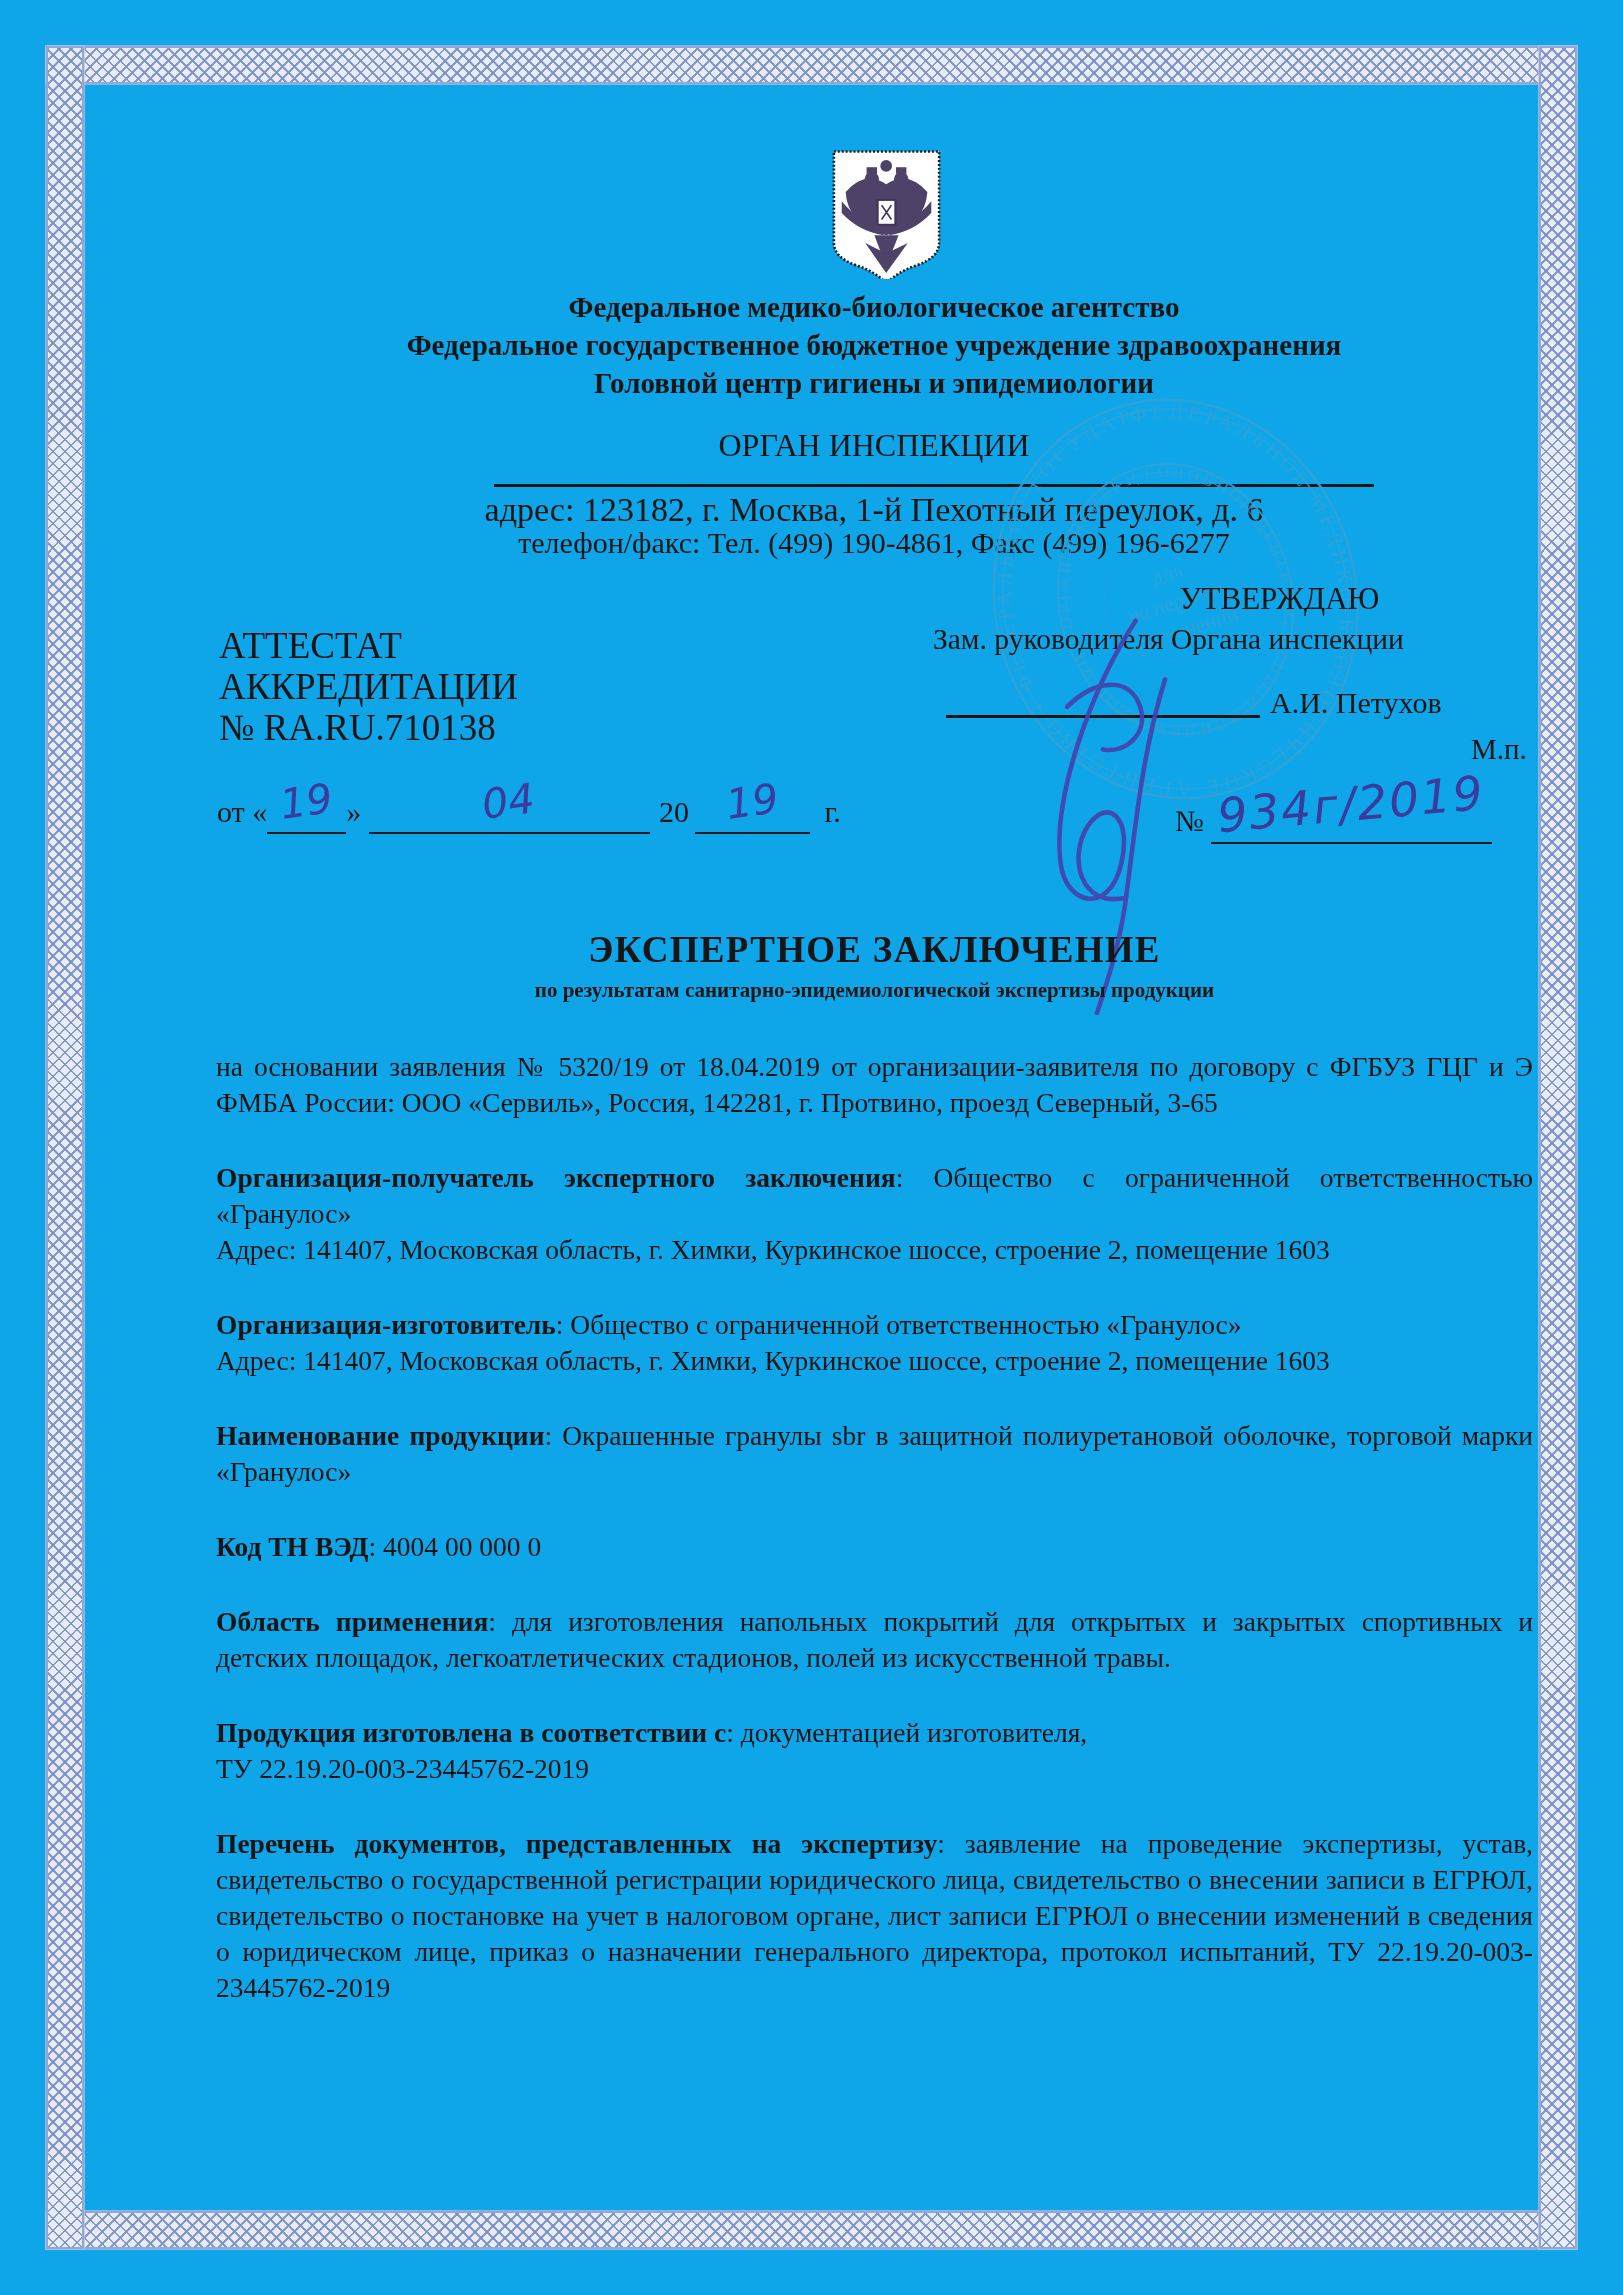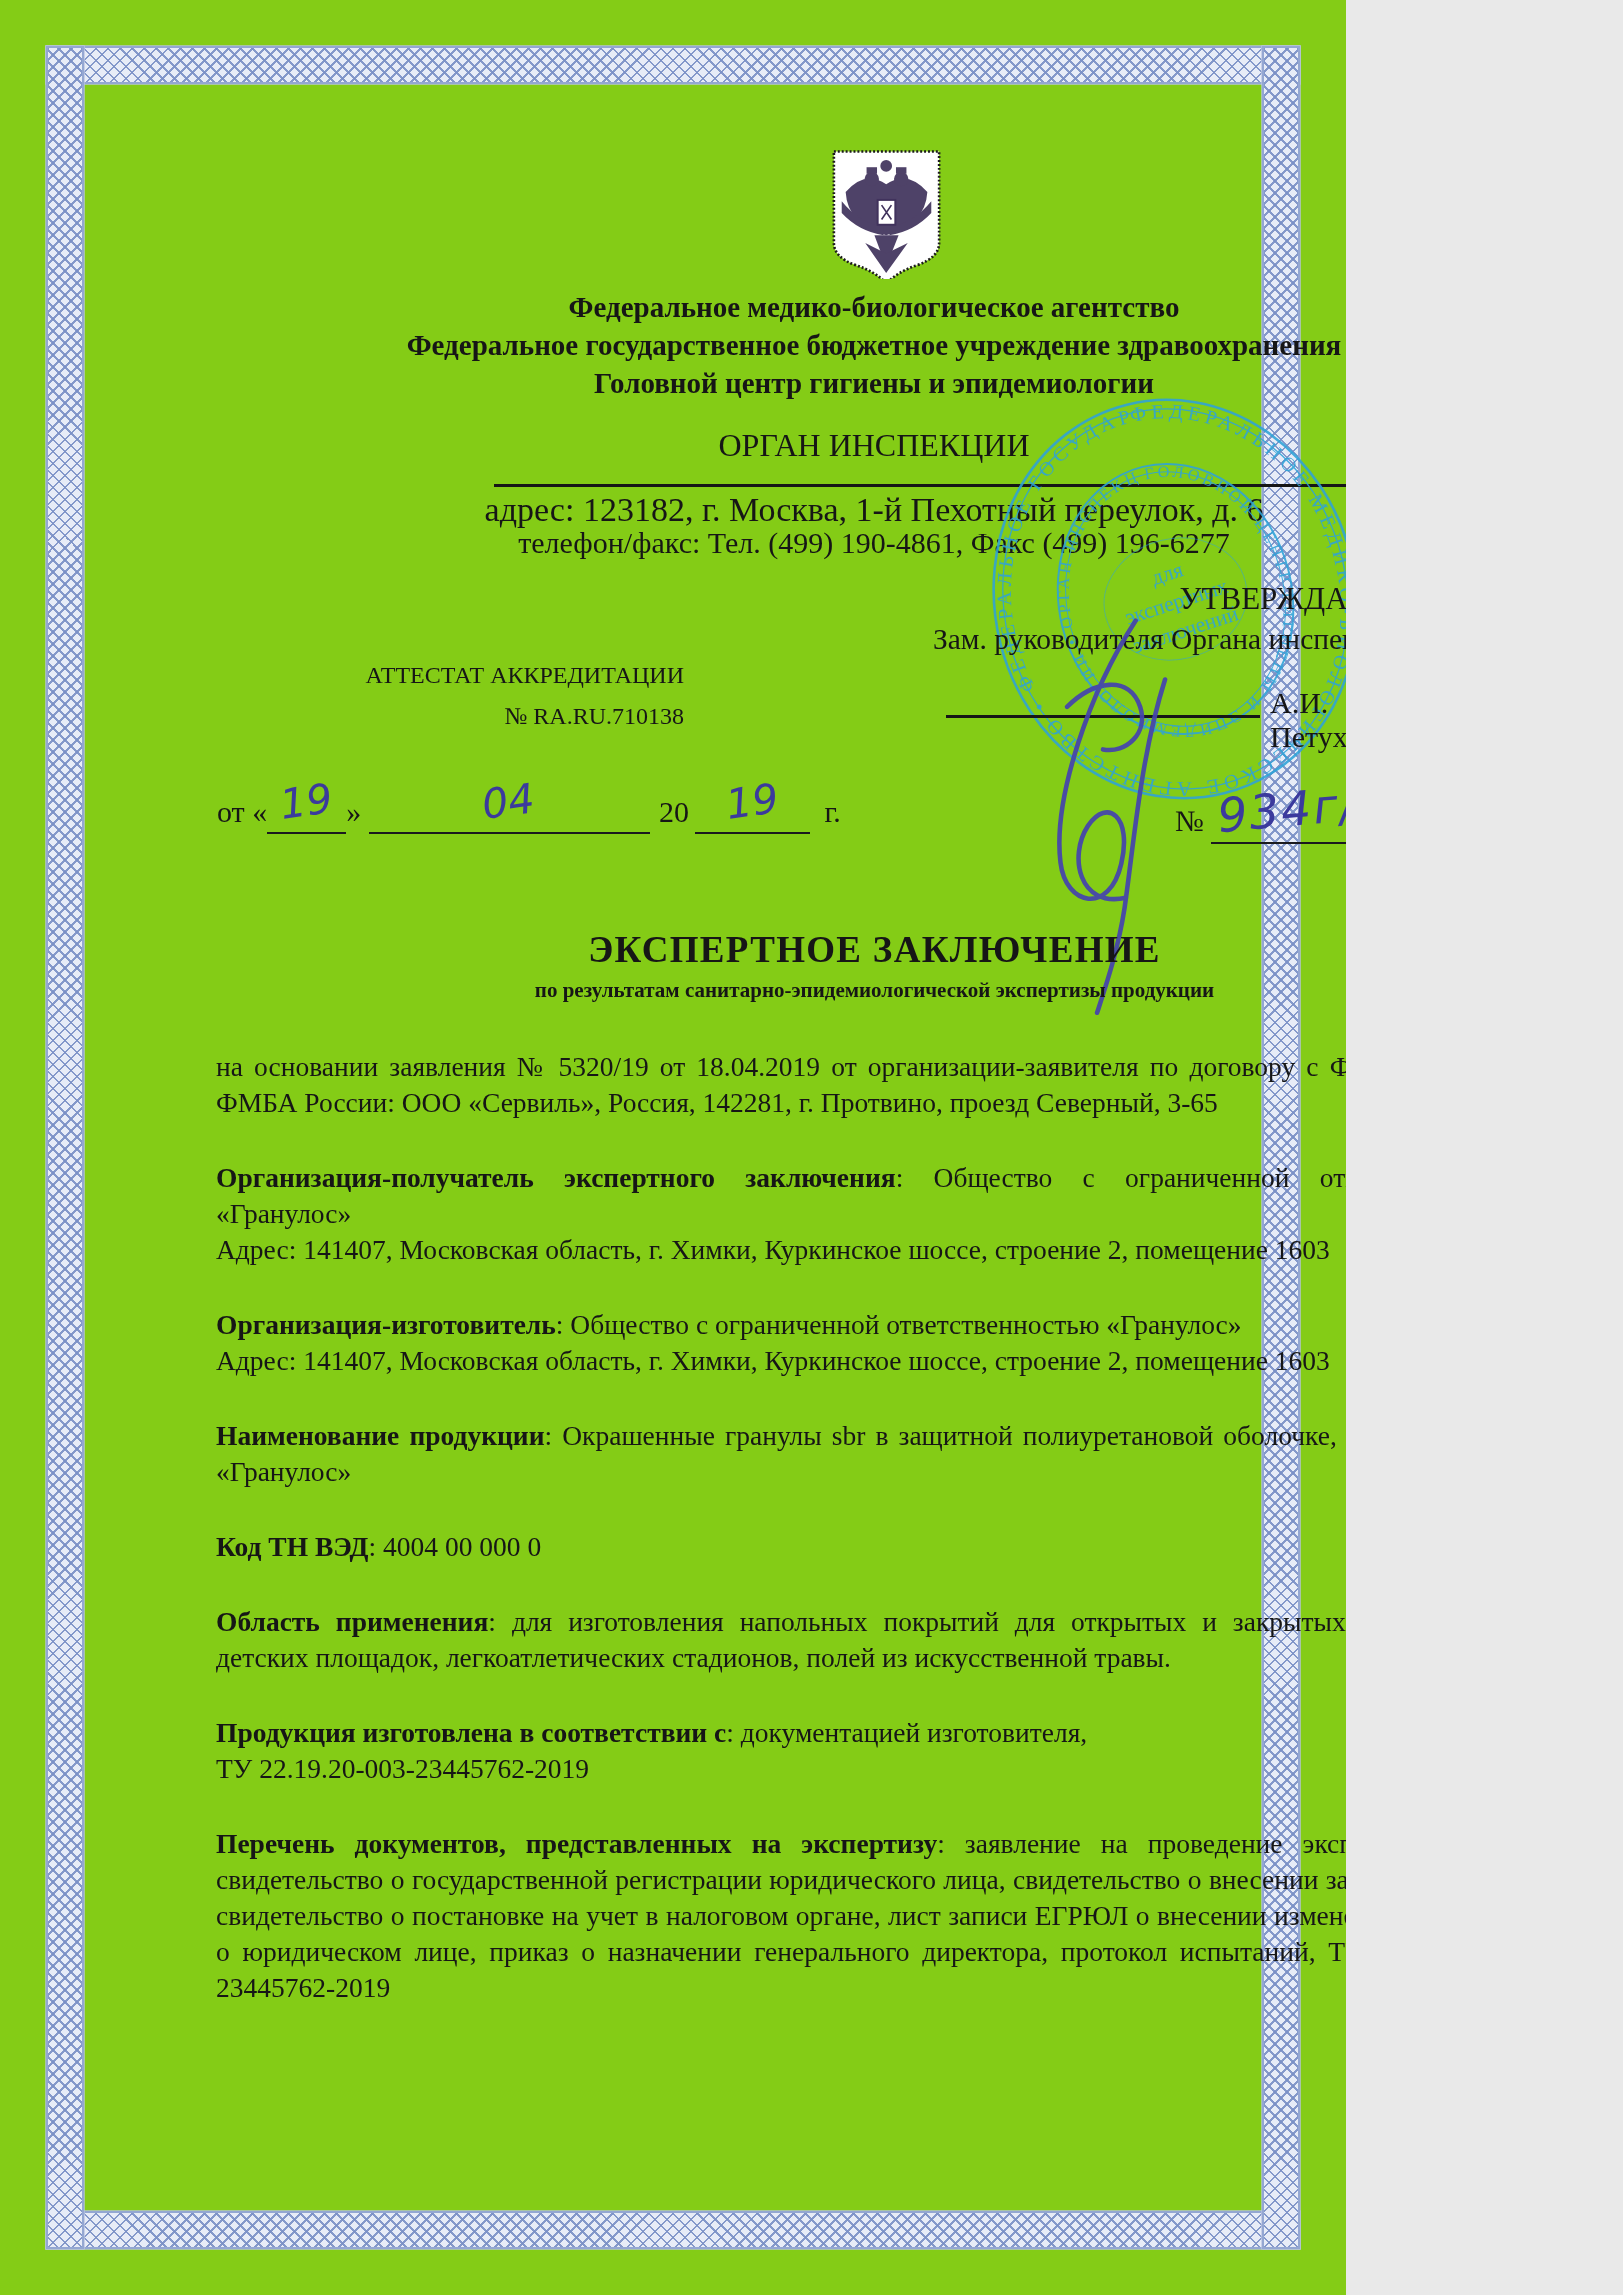--- a/index.html
+++ b/index.html
@@ -1,38 +1,38 @@
 <!DOCTYPE html>
 <html style="font-size:10.5px"><head>
 <meta charset="utf-8">
 <style>
   html,body{margin:0;padding:0;background:#e9e9e9;}
-  .page{position:relative;width:1346px;height:2295px;background:#84cc16;overflow:hidden;
+  .page{position:relative;width:1623px;height:2295px;background:#0ea5e9;overflow:hidden;
         font-family:"Liberation Serif",serif;color:#161616;}
   
   .bstrip{position:absolute;background-color:#e7ecf7;
     background-image:
       repeating-linear-gradient(45deg, rgba(122,144,198,.9) 0 2px, transparent 2px 8.5px),
       repeating-linear-gradient(-45deg, rgba(122,144,198,.9) 0 2px, transparent 2px 8.5px);
     box-shadow:inset 0 0 0 2px #94a7d2, 0 0 0 0.7px #b9c4e2;}
   .bs-top{left:46px;right:46px;top:46px;height:38px;}
   .bs-bottom{left:46px;right:46px;bottom:46px;height:38px;}
   .bs-left{top:46px;bottom:46px;left:46px;width:38px;}
   .bs-right{top:46px;bottom:46px;right:46px;width:38px;}
   
   .emblem{position:absolute;left:826px;top:145px;width:121px;height:134px;}
   .hdr-lines{position:absolute;left:216px;top:288px;width:1316px;text-align:center;
              font-weight:bold;font-size:29px;line-height:38px;}
   .organ-title{position:absolute;left:216px;top:427px;width:1316px;text-align:center;
                font-weight:normal;font-size:32px;}
   .organ-underline{position:absolute;left:494px;top:484px;width:880px;height:3.3px;background:#161616;}
   .addr1{position:absolute;left:216px;top:491px;width:1316px;text-align:center;font-size:34px;}
   .addr2{position:absolute;left:216px;top:526px;width:1316px;text-align:center;font-size:30px;}
-  .attestat{position:absolute;left:219px;top:655px;width:465px;text-align:right;
-            font-size:24px;line-height:41px;}
+  .attestat{position:absolute;left:219px;top:625px;width:465px;text-align:left;
+            font-size:37px;line-height:41px;}
   .approve{position:absolute;left:1152px;top:581px;width:255px;text-align:center;font-size:31px;}
   .approver-pos{position:absolute;left:933px;top:623px;width:511px;font-size:29.5px;}
   .sig-line{position:absolute;left:946px;top:715px;width:314px;height:2.6px;background:#161616;}
   .approver-name{position:absolute;left:1270px;top:686px;font-size:30px;}
   .seal-mark{position:absolute;left:1471px;top:733px;font-size:29px;}
   
   .date-row{position:absolute;left:217px;top:784px;font-size:30px;white-space:nowrap;}
   .num-row{position:absolute;left:1175px;top:787px;font-size:30px;white-space:nowrap;}
   .blank{display:inline-block;border-bottom:2.6px solid #1a1a1e;text-align:center;}
   .blank.day{width:79px;}

